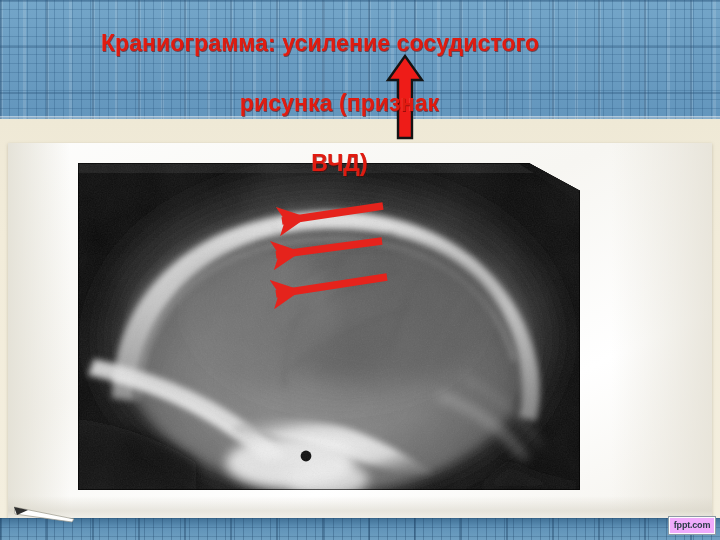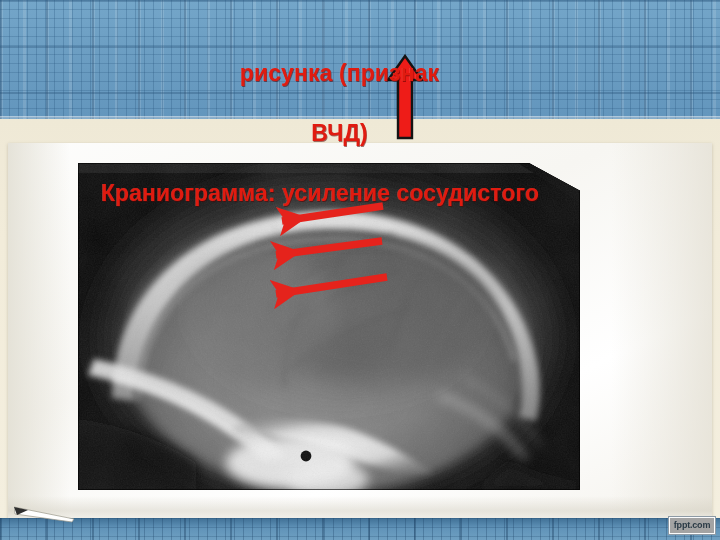--- a/index.html
+++ b/index.html
@@ -182,21 +182,21 @@
       linear-gradient(to bottom, #3f6f95 0%, #6093b8 45%, #6fa0c2 100%);
   }
 
   
   .fppt-logo {
     position: absolute;
     left: 668px;
     top: 516px;
     width: 46px;
     height: 17px;
-    background: #a3a3a3;
+    background: #f0abfc;
     border: 1px solid #8d9aa5;
     box-shadow: inset 0 0 0 1px #fbfcfd;
     display: flex;
     align-items: center;
     justify-content: center;
     z-index: 9;
   }
   .fppt-text {
     font-family: "Liberation Sans", sans-serif;
     font-size: 9px;
@@ -213,26 +213,26 @@
 
   <div class="header-band"></div>
 
   <div class="up-arrow">
     <svg width="40" height="86" viewBox="0 0 40 86" xmlns="http://www.w3.org/2000/svg">
       <polygon points="20,2 37,26 27,26 27,84 13,84 13,26 3,26" fill="#ee1c18" stroke="#141414" stroke-width="2.4" stroke-linejoin="miter"></polygon>
     </svg>
   </div>
 
   <div class="title-block">
+    <div class="title-line">Краниограмма: усиление сосудистого</div>
     <div class="title-line title-line-2">
       <span class="t2-left">рисунка (признак</span>
       <span class="t2-gap"></span>
       <span class="t2-right">ВЧД)</span>
     </div>
-    <div class="title-line">Краниограмма: усиление сосудистого</div>
   </div>
 
   <div class="page-body"></div>
 
   <div class="photo-paper"></div>
   <div class="paper-fold-a"></div>
   <div class="paper-fold-b"></div>
   <div class="paper-crease"></div>
 
   <div class="page-curl">

